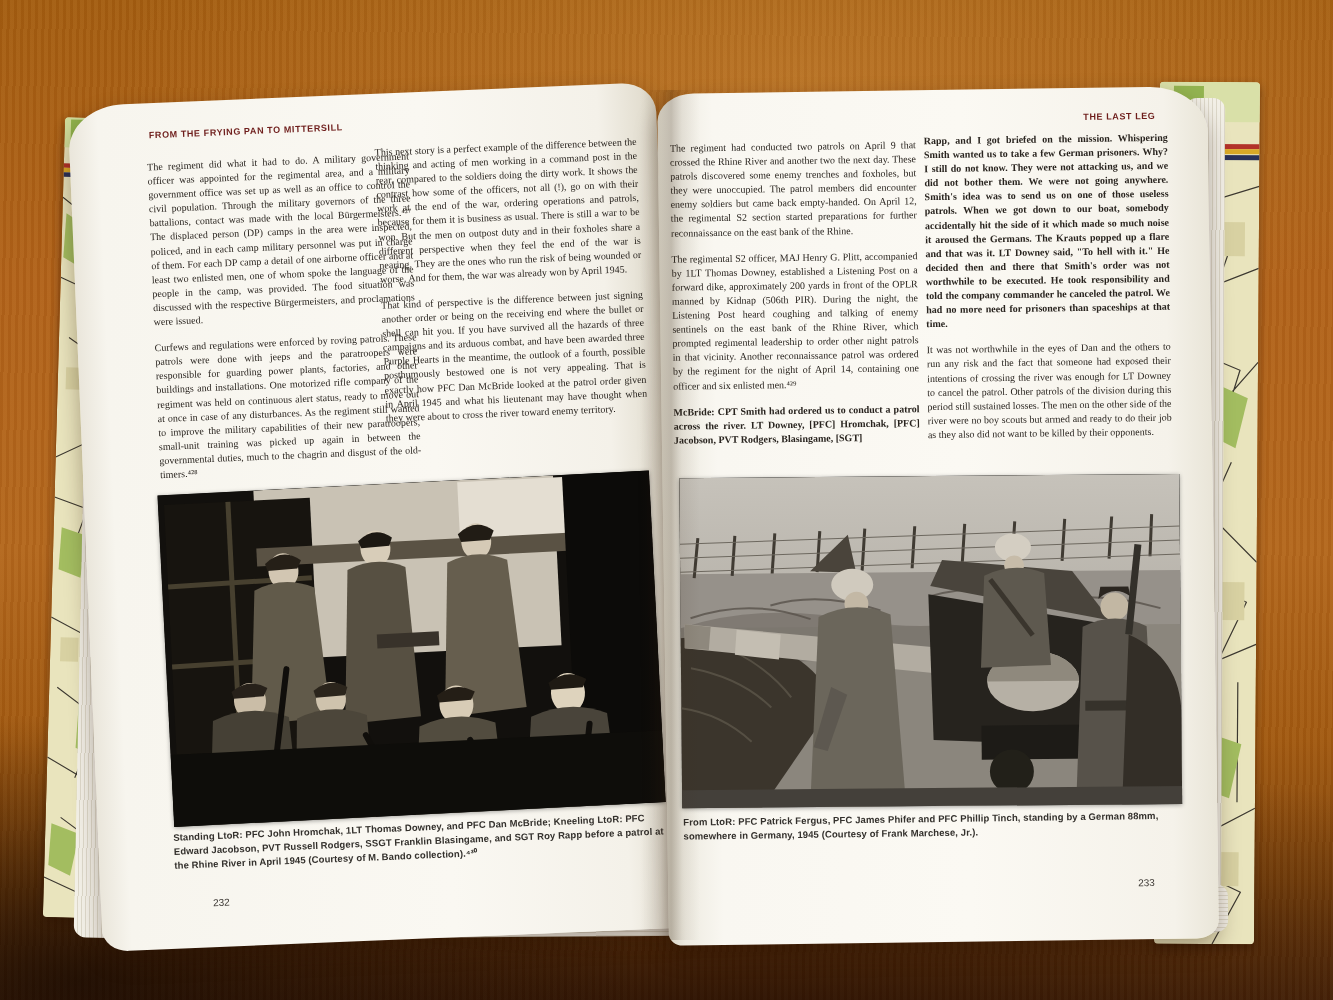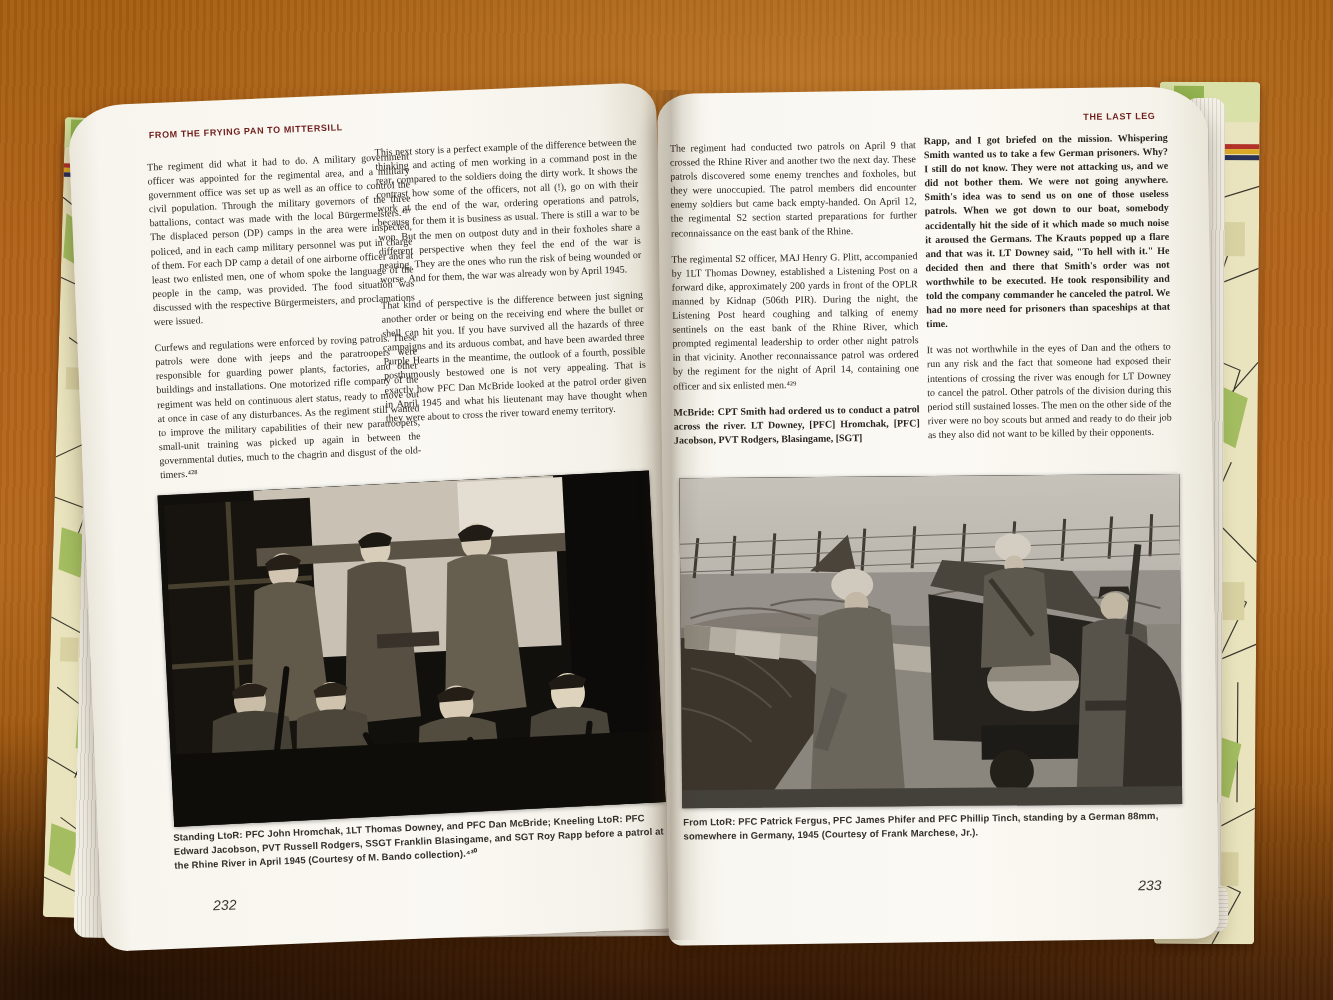--- a/index.html
+++ b/index.html
@@ -61,21 +61,21 @@
     line-height:14.1px; color:#29241f; text-align:justify;
   }
   .col p { margin-bottom:12px; }
   .col p.bold { font-weight:bold; }
   .photo { position:absolute; background:#0f0e0b; box-shadow:0 1px 4px rgba(0,0,0,.35); }
   .photo svg { width:100%; height:100%; display:block; }
   .cap {
     position:absolute; font-family:"Liberation Sans",sans-serif; font-weight:bold;
     font-size:9.5px; line-height:14px; color:#33302c; letter-spacing:.1px;
   }
-  .pgnum { position:absolute; font-family:"Liberation Sans",sans-serif; font-size:14px; color:#3a3632;font-style:italic; }
+  .pgnum { position:absolute; font-family:"Liberation Sans",sans-serif; font-size:10px; color:#3a3632; }
 </style>
 </head>
 <body>
 
 <div class="scene">
   <div class="book">
     <div class="book-shadow"></div>
 
     <div class="endpaper left">
       <svg viewBox="0 0 66 800" preserveAspectRatio="none">

